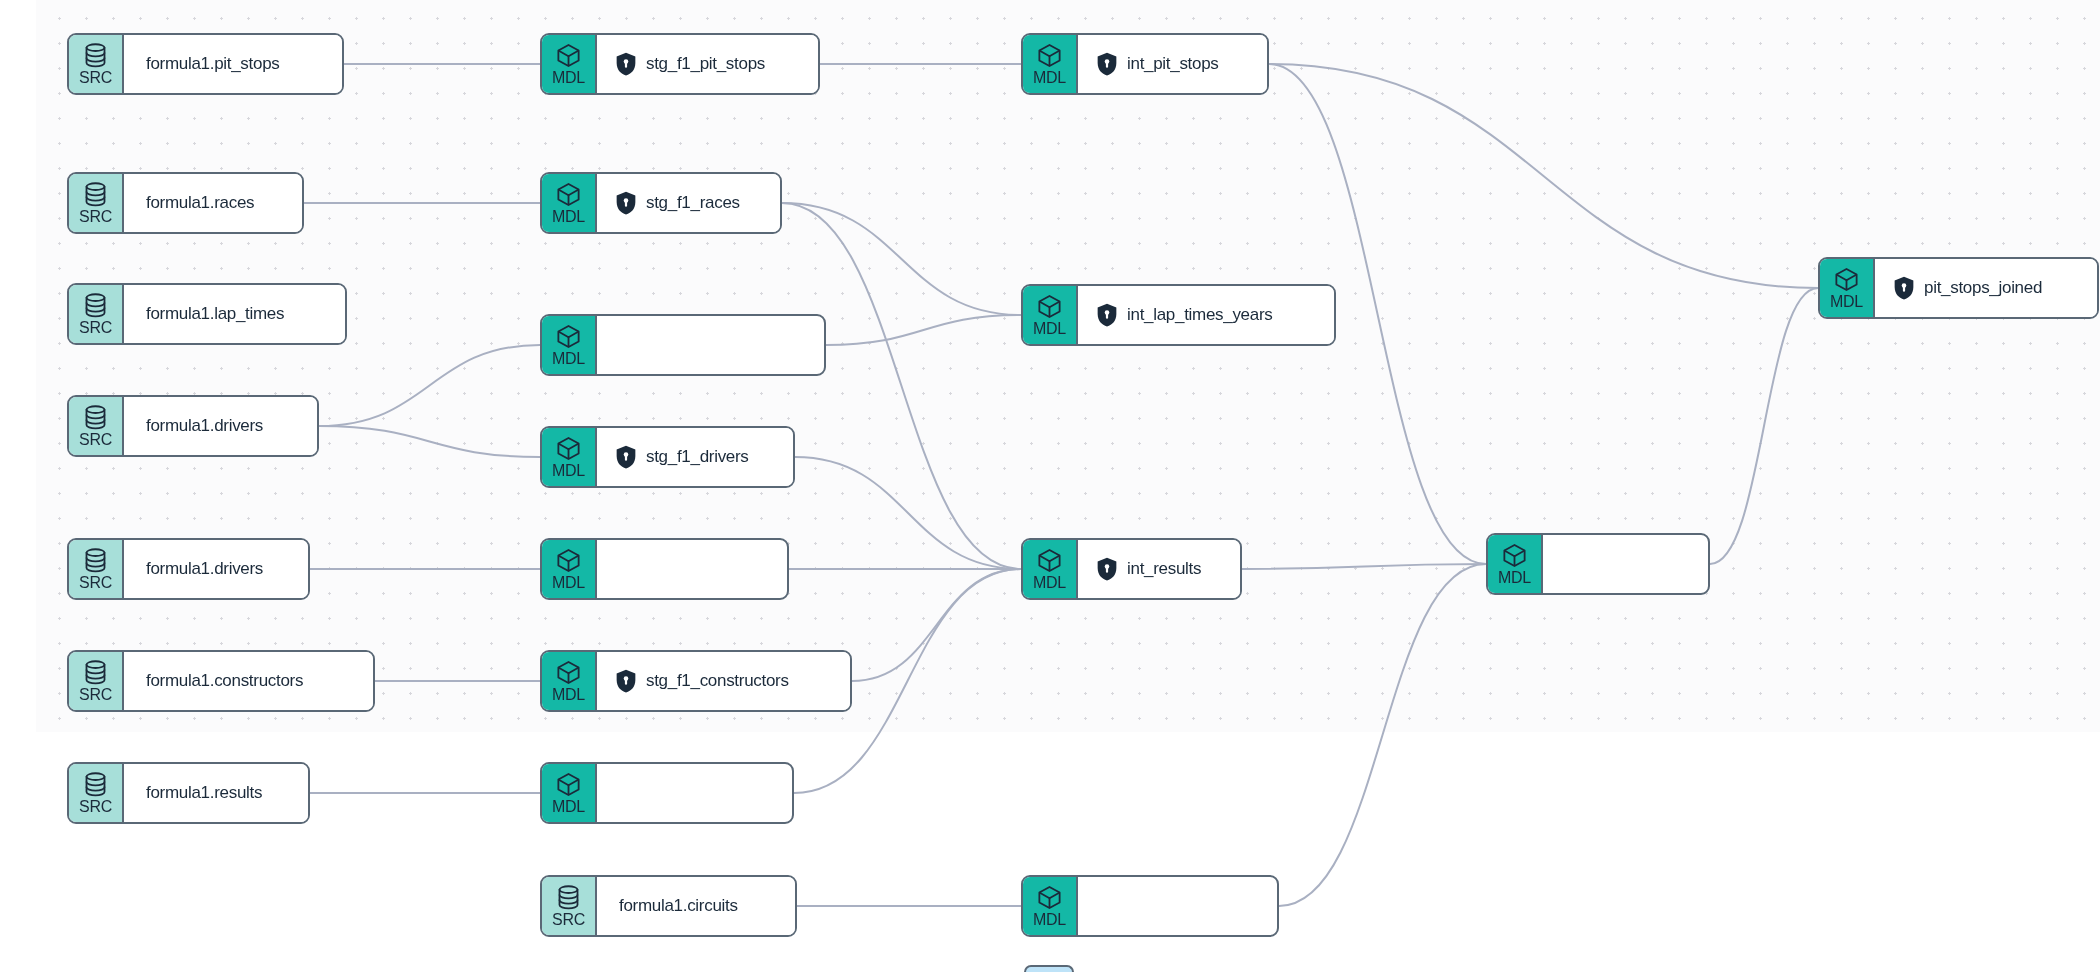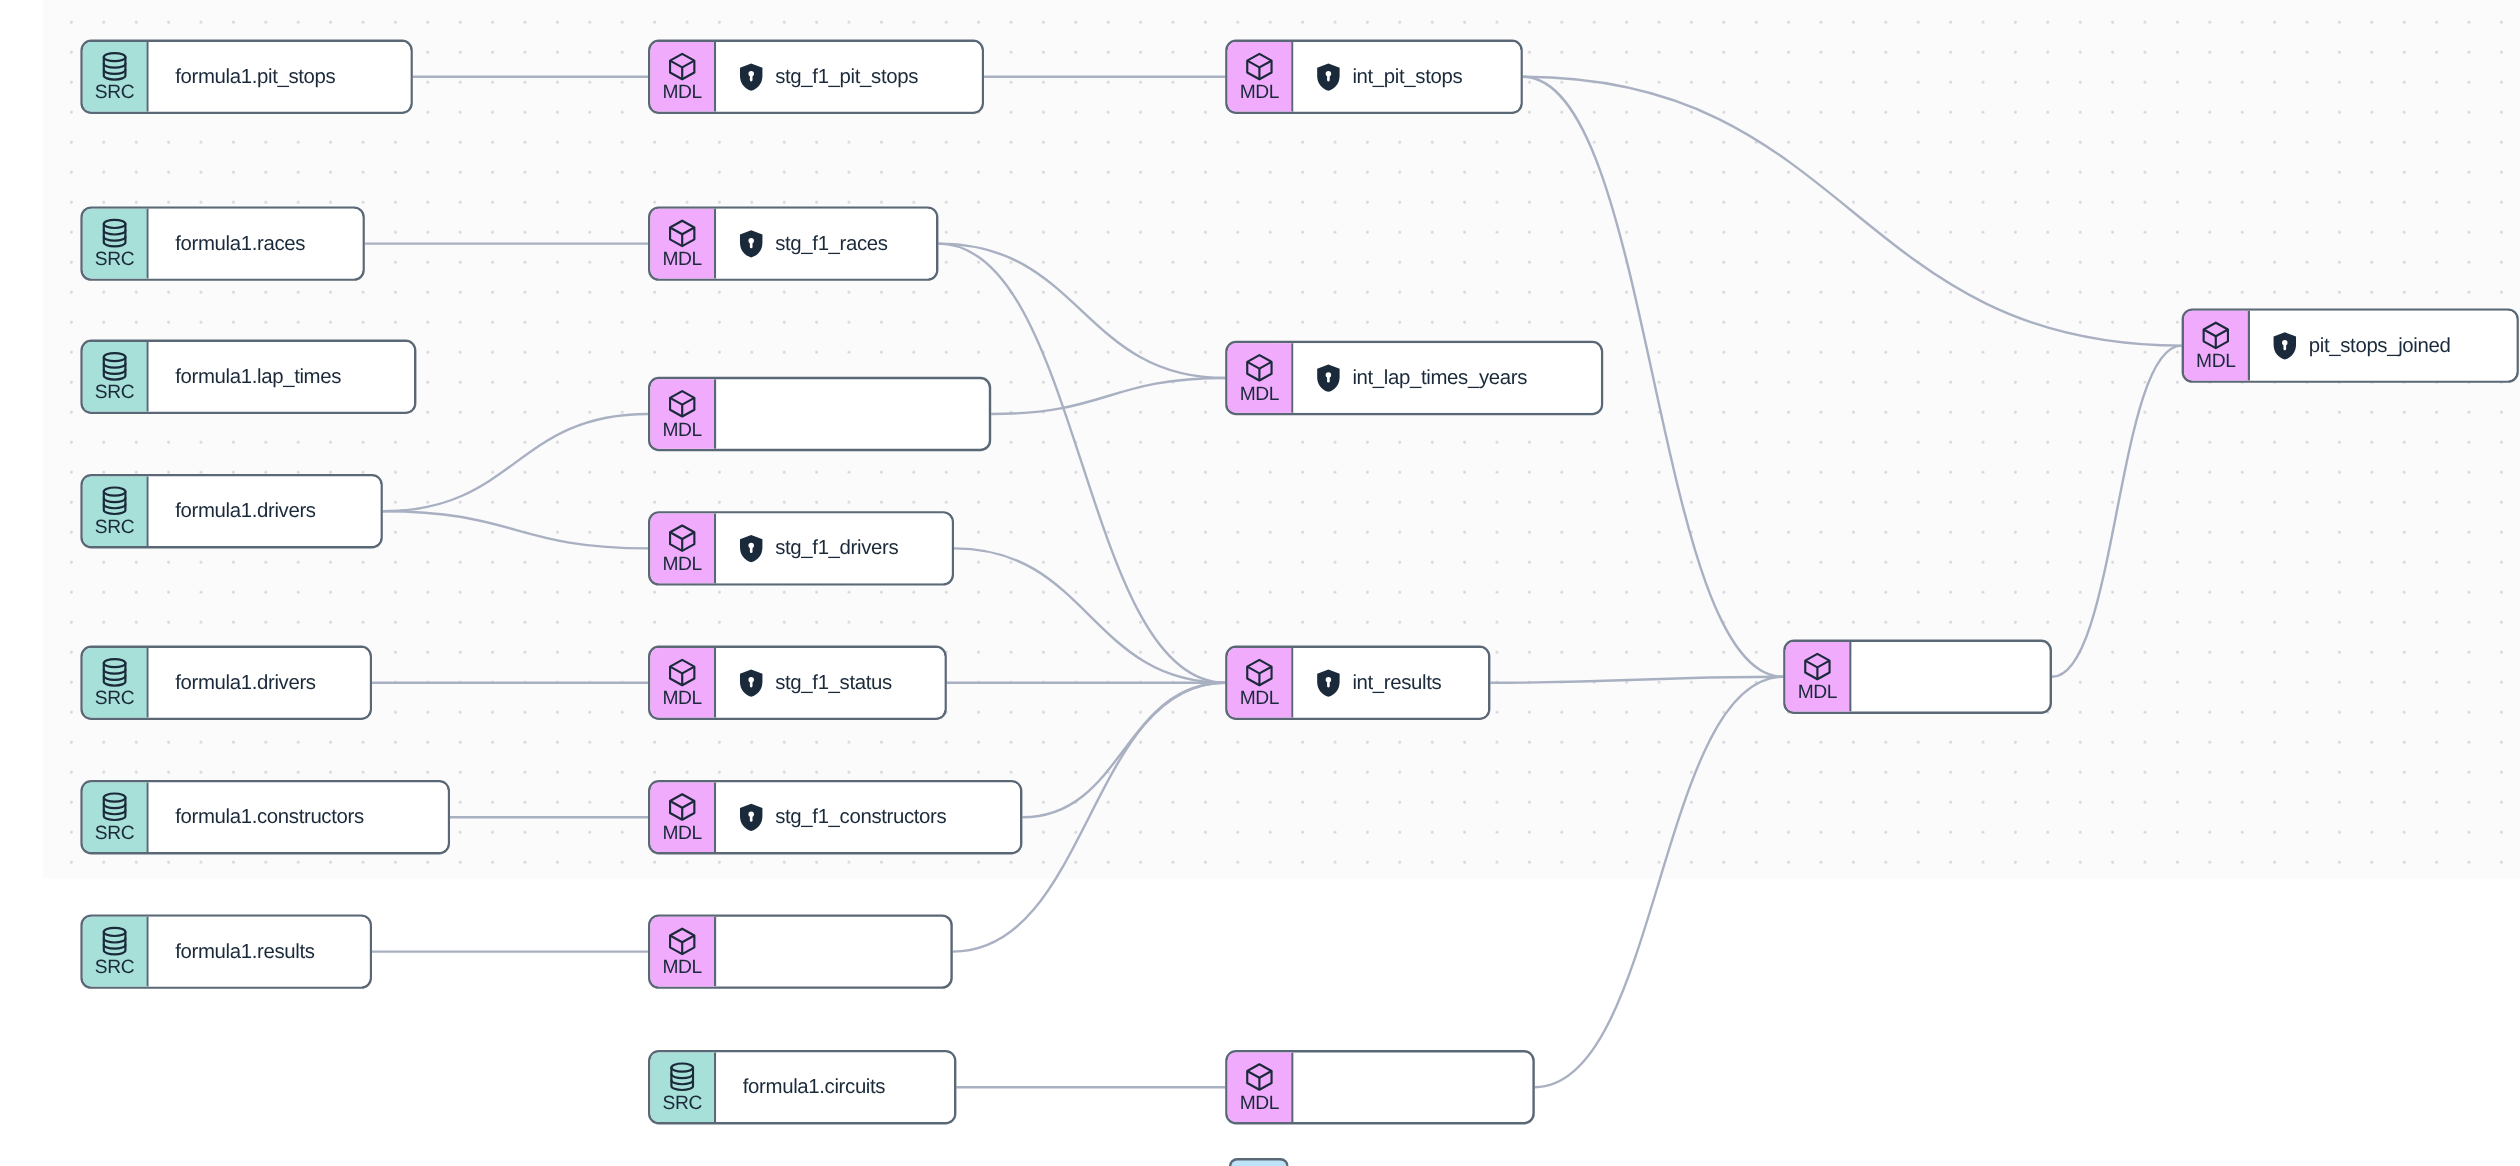--- a/index.html
+++ b/index.html
@@ -44,21 +44,21 @@
     flex: 0 0 53px;
     display: flex;
     flex-direction: column;
     align-items: center;
     justify-content: center;
     gap: 0px;
     border-right: 2px solid #5a6876;
     border-radius: 7px 0 0 7px;
   }
   .node.source .badge { background: #a7dfd9; }
-  .node.model  .badge { background: #f0abfc; }
+  .node.model  .badge { background: #14b8a6; }
   .badge .badge-label {
     font-size: 16px;
     line-height: 17px;
     color: #1b2a3a;
     letter-spacing: -0.3px;
   }
   .node .body {
     flex: 1;
     display: flex;
     align-items: center;
@@ -293,28 +293,20 @@
     </div>
     <div class="node model" style="left: 504px; top: 538px; width: 249px;">
       <div class="badge">
         <svg width="27" height="27" viewBox="0 0 24 24" fill="none" stroke="#1b2a3a" stroke-width="1.6" stroke-linejoin="round">
           <path d="M12 2.6 L21 7.6 V16.4 L12 21.4 L3 16.4 V7.6 Z"></path>
           <path d="M3 7.6 L12 12.6 L21 7.6"></path>
           <path d="M12 12.6 V21.4"></path>
         </svg>
         <span class="badge-label">MDL</span>
       </div>
-      <div class="body">
-        <svg width="22" height="24" viewBox="0 0 24 26">
-          <path d="M12 0.8 L22.2 4.7 V12 C22.2 19.2 17.8 24 12 25.6 C6.2 24 1.8 19.2 1.8 12 V4.7 Z" fill="#1b2a3a"></path>
-          <circle cx="12" cy="10.3" r="2.5" fill="#ffffff"></circle>
-          <path d="M12 12 L12 16" stroke="#ffffff" stroke-width="2.4" stroke-linecap="round"></path>
-        </svg>
-        <span class="node-label">stg_f1_status</span>
-      </div>
     </div>
     <div class="node model" style="left: 504px; top: 650px; width: 312px;">
       <div class="badge">
         <svg width="27" height="27" viewBox="0 0 24 24" fill="none" stroke="#1b2a3a" stroke-width="1.6" stroke-linejoin="round">
           <path d="M12 2.6 L21 7.6 V16.4 L12 21.4 L3 16.4 V7.6 Z"></path>
           <path d="M3 7.6 L12 12.6 L21 7.6"></path>
           <path d="M12 12.6 V21.4"></path>
         </svg>
         <span class="badge-label">MDL</span>
       </div>

